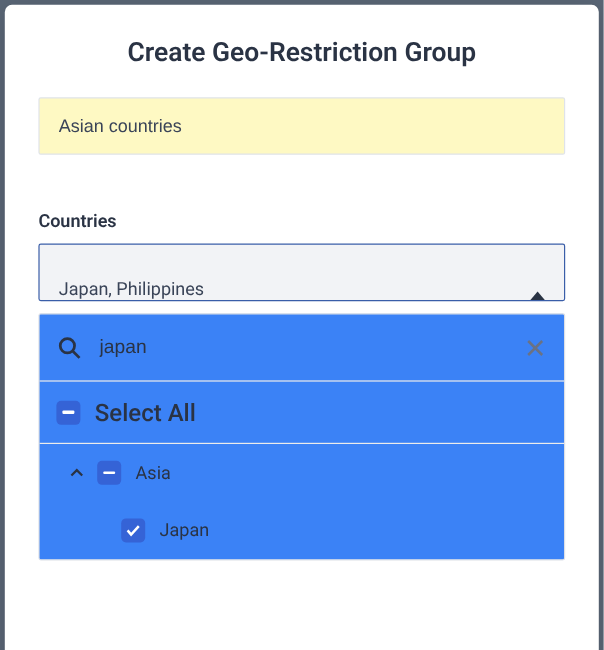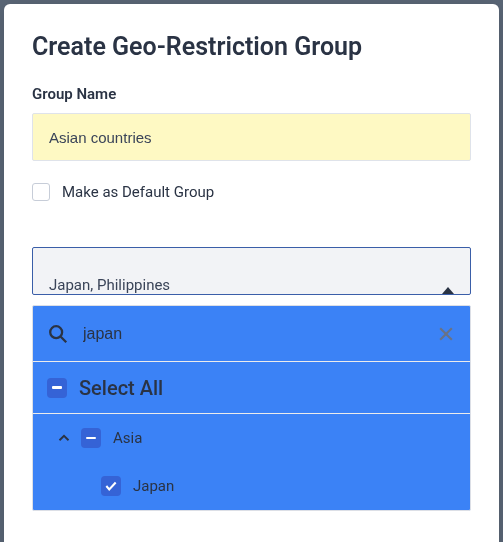--- a/index.html
+++ b/index.html
@@ -16,24 +16,25 @@
     top: 4px;
     left: 4px;
     right: 4px;
     bottom: -20px;
     background: #fff;
     border-radius: 6px;
     padding: 28px 28px 40px 28px;
     box-shadow: 0 4px 20px rgba(0,0,0,0.15);
   }
   .title {
-    font-size: 25px;
+    font-size: 22px;
     font-weight: 600;
     color: #2a3344;
     margin-bottom: 24px;
+    text-align: center;
   }
   .label {
     font-size: 15px;
     font-weight: 600;
     color: #2a3344;
     margin-bottom: 10px;
   }
   .text-input {
     width: 100%;
     height: 48px;
@@ -160,30 +161,26 @@
     padding: 0 14px 0 68px;
   }
 </style>
 </head>
 <body>
 
 <div class="dialog">
 
   <h1 class="title">Create Geo-Restriction Group</h1>
 
-  <div class="label">Group Name</div>
   <input class="text-input" type="text" value="Asian countries" style="">
 
-  <div class="checkbox-row">
-    <div class="cb-box"></div>
-    <div class="cb-label">Make as Default Group</div>
-  </div>
 
   <div class="section-gap"></div>
 
+  <div class="label">Countries</div>
 
   <div class="select-field">
     <span class="select-value">Japan, Philippines</span>
     <span class="caret-up"></span>
   </div>
 
   <div class="dropdown">
 
     <div class="search-row">
       <svg class="search-icon" width="22" height="22" viewBox="0 0 24 24" fill="none" stroke="#2a3344" stroke-width="2.5">

